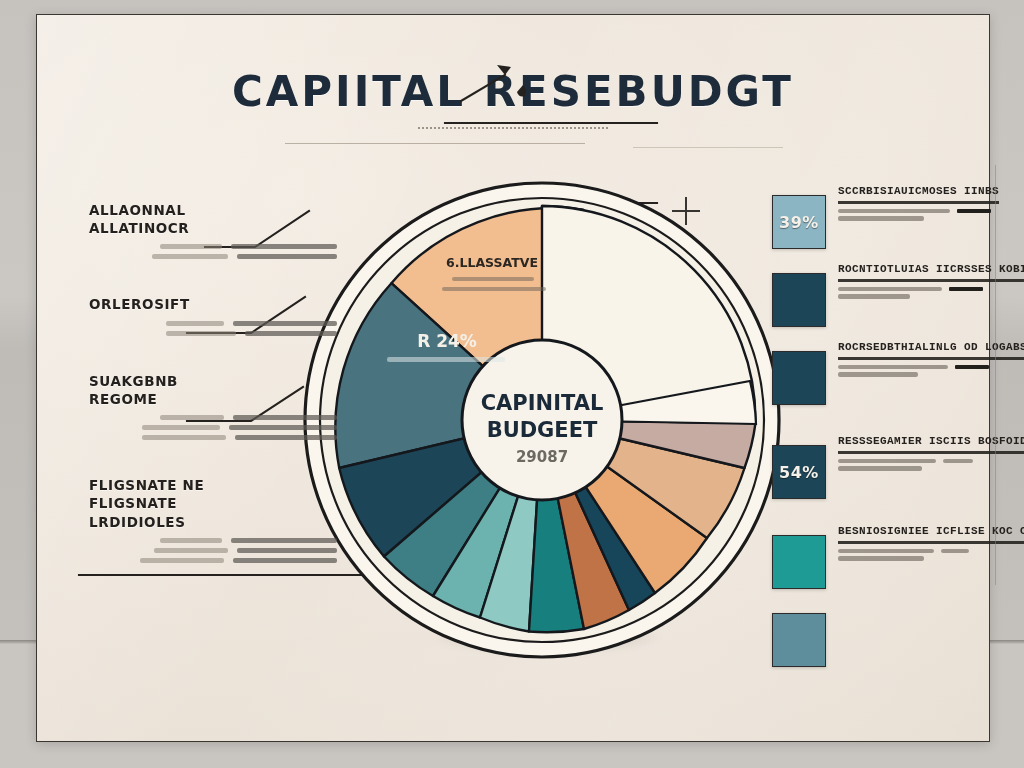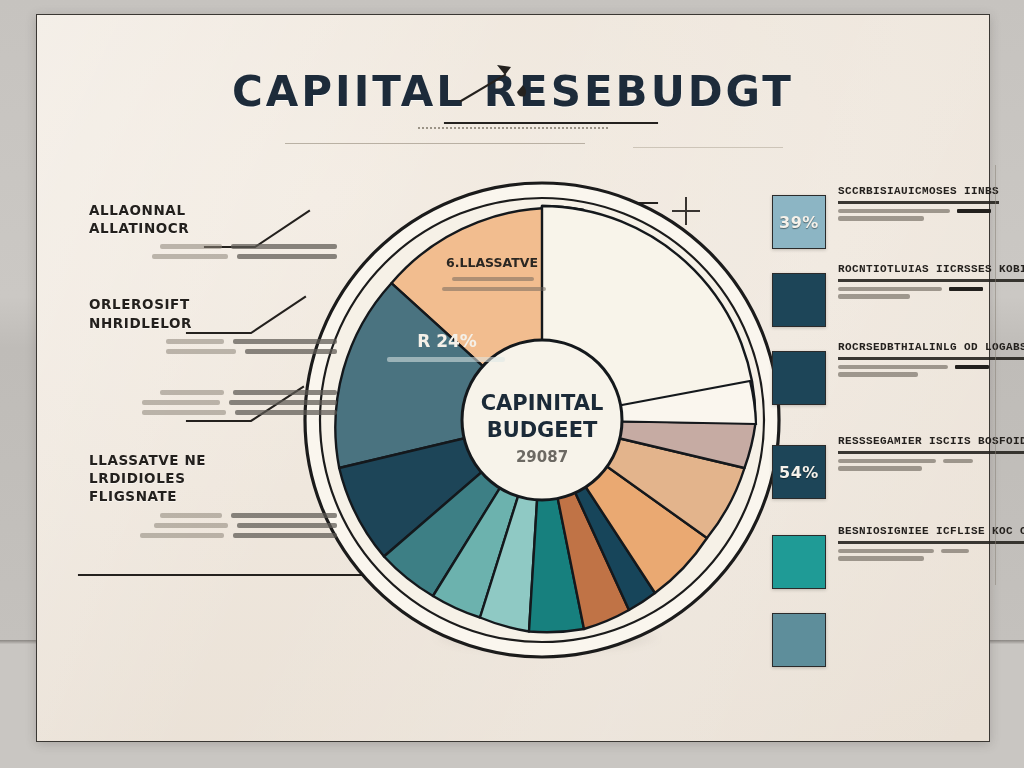--- a/index.html
+++ b/index.html
@@ -208,56 +208,59 @@
             <div class="co-row">
                 <span class="blur-a" style="width:76px"></span>
                 <span class="blur-b" style="width:100px"></span>
               </div>
           </div>
         </div>
 
         <div class="co">
           <div class="co-title">
             <div>ORLEROSIFT</div>
-            <div>NHRIDLELOR</div>
           </div>
           <div class="co-lines">
             <div class="co-row">
                 <span class="blur-a" style="width:58px"></span>
                 <span class="blur-b" style="width:104px"></span>
               </div>
             <div class="co-row">
                 <span class="blur-a" style="width:70px"></span>
                 <span class="blur-b" style="width:92px"></span>
               </div>
           </div>
         </div>
 
         <div class="co">
+          <div class="co-title">
+            <div>SUAKGBNB</div>
+            <div>REGOME</div>
+          </div>
           <div class="co-lines">
             <div class="co-row">
                 <span class="blur-a" style="width:64px"></span>
                 <span class="blur-b" style="width:104px"></span>
               </div>
             <div class="co-row">
                 <span class="blur-a" style="width:78px"></span>
                 <span class="blur-b" style="width:108px"></span>
               </div>
             <div class="co-row">
                 <span class="blur-a" style="width:84px"></span>
                 <span class="blur-b" style="width:102px"></span>
               </div>
           </div>
         </div>
 
         <div class="co">
           <div class="co-title">
-            <div>LLASSATVE NE</div>
+            <div>FLIGSNATE NE</div>
+            <div>FLIGSNATE</div>
             <div>LRDIDIOLES</div>
-            <div>FLIGSNATE</div>
           </div>
           <div class="co-lines">
             <div class="co-row">
                 <span class="blur-a" style="width:62px"></span>
                 <span class="blur-b" style="width:106px"></span>
               </div>
             <div class="co-row">
                 <span class="blur-a" style="width:74px"></span>
                 <span class="blur-b" style="width:100px"></span>
               </div>

